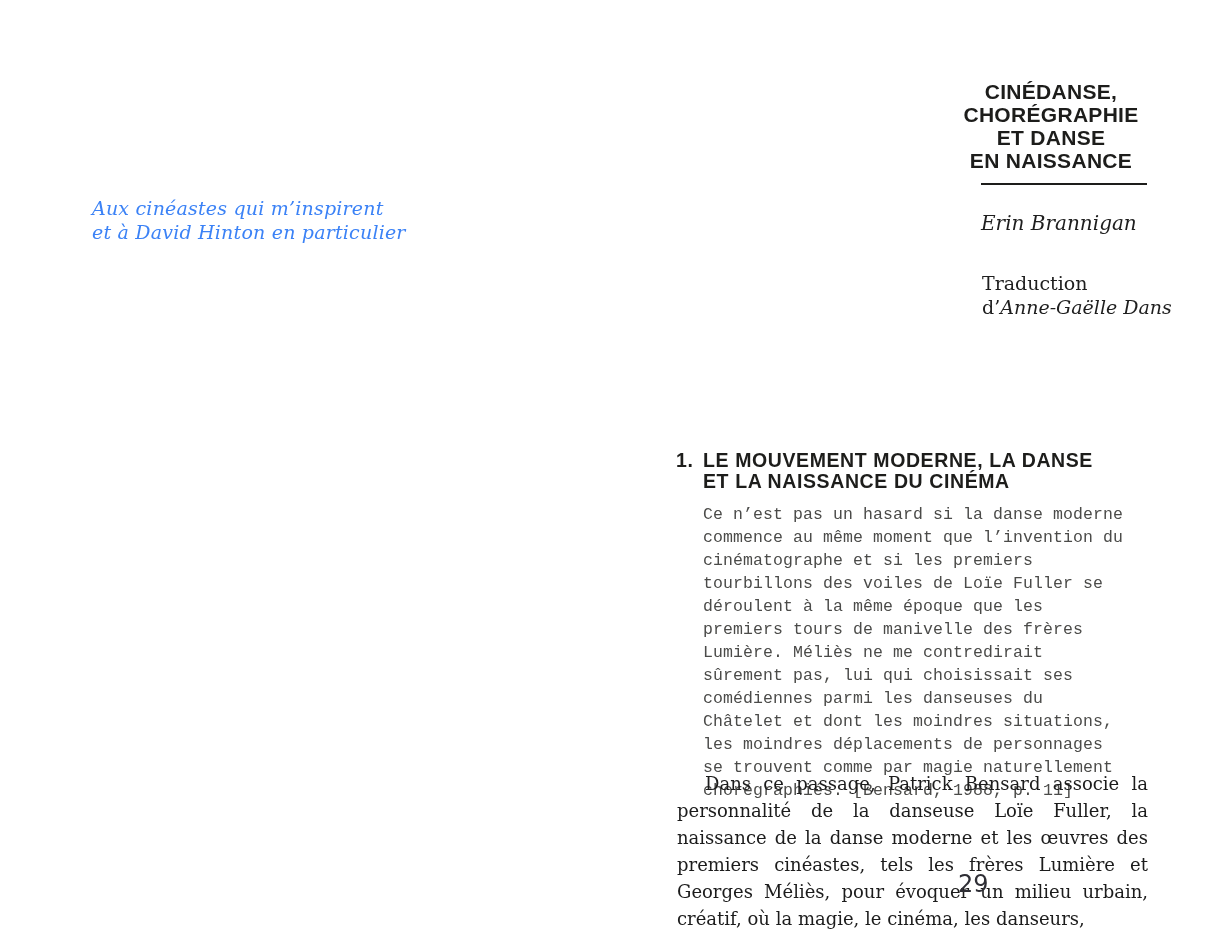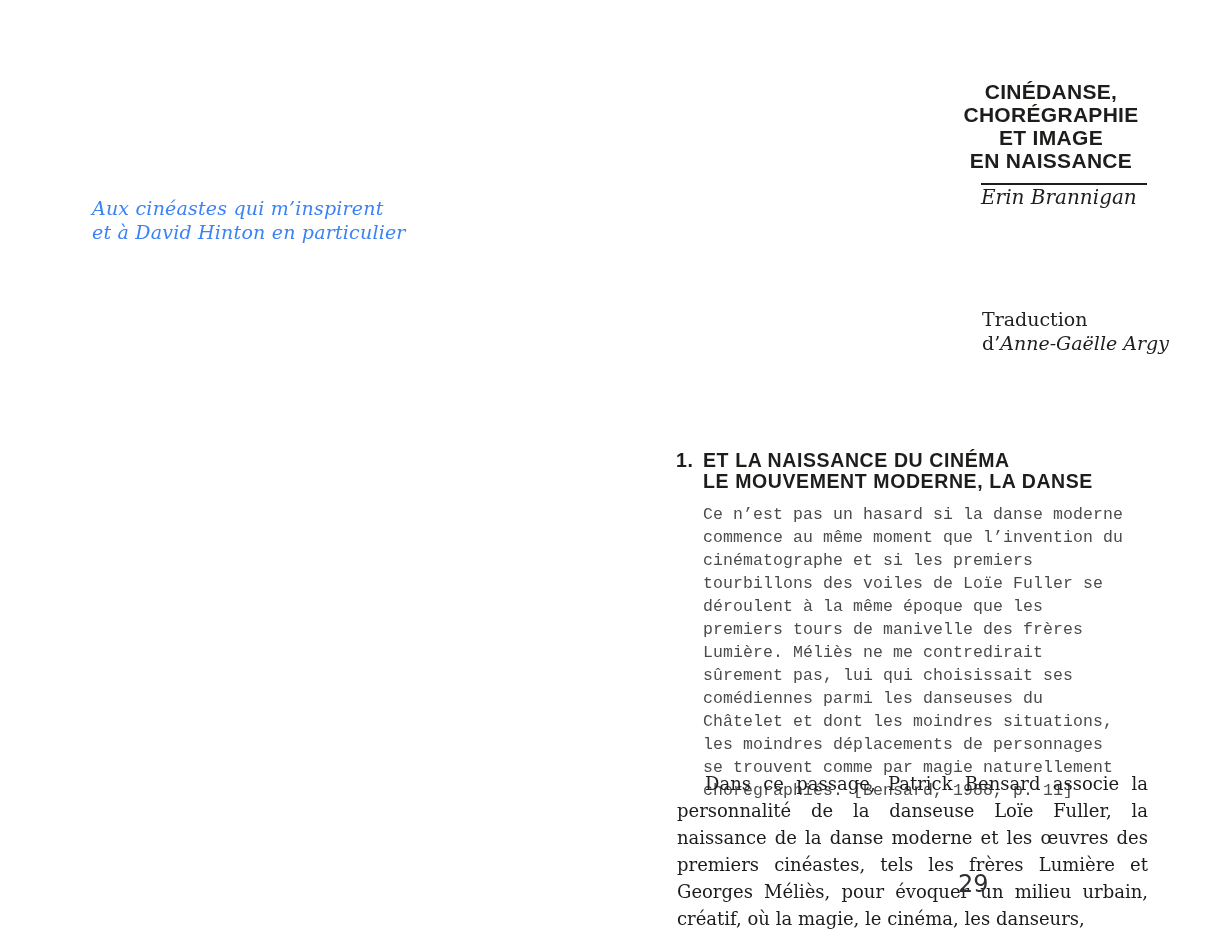--- a/index.html
+++ b/index.html
@@ -58,36 +58,35 @@
   }
   .title-rule {
     margin-left: 28px;
     margin-top: 11px;
     width: 166px;
     height: 2px;
     background: #1d1d1b;
   }
   .book-author {
     margin-left: 28px;
-    margin-top: 0;
+    margin-top: 26px;
     font-family: "DejaVu Serif", serif;
     font-style: italic;
     font-size: 20px;
     color: #1e1e1e;
   }
 
   .translation {
     position: absolute;
     left: 982px;
     top: 271px;
     font-family: "DejaVu Serif", serif;
     font-size: 19px;
     line-height: 24px;
     color: #1e1e1e;
-    margin-top: 36px;
   }
   .translation .name { font-style: italic; }
 
   
   .section-heading {
     position: absolute;
     left: 676px;
     top: 450px;
     display: flex;
     font-family: "Liberation Sans", sans-serif;
@@ -146,37 +145,37 @@
 
   <div class="dedication">
     <div>Aux cinéastes qui m’inspirent</div>
     <div>et à David Hinton en particulier</div>
   </div>
 
   <div class="title-block">
     <div class="book-title">
       <div>CINÉDANSE,</div>
       <div>CHORÉGRAPHIE</div>
-      <div>ET IMAGE</div>
+      <div>ET DANSE</div>
       <div>EN NAISSANCE</div>
     </div>
     <div class="title-rule"></div>
     <div class="book-author">Erin Brannigan</div>
   </div>
 
   <div class="translation">
     <div>Traduction</div>
-    <div><span>d’</span><span class="name">Anne-Gaëlle Argy</span></div>
+    <div><span>d’</span><span class="name">Anne-Gaëlle Dans</span></div>
   </div>
 
   <div class="section-heading">
     <span class="section-number">1.</span>
     <span>
+      <div>LE MOUVEMENT MODERNE, LA DANSE</div>
       <div>ET LA NAISSANCE DU CINÉMA</div>
-      <div>LE MOUVEMENT MODERNE, LA DANSE</div>
     </span>
   </div>
 
   <div class="quote">Ce n’est pas un hasard si la danse moderne commence au même moment que l’invention du cinématographe et si les premiers tourbillons des voiles de Loïe Fuller se déroulent à la même époque que les premiers tours de manivelle des frères Lumière. Méliès ne me contredirait sûrement pas, lui qui choisissait ses comédiennes parmi les danseuses du Châtelet et dont les moindres situations, les moindres déplacements de personnages se trouvent comme par magie naturellement chorégraphiés. [Bensard, 1988, p. 11]</div>
 
   <div class="body-paragraph">Dans ce passage, Patrick Bensard associe la personnalité de la danseuse Loïe Fuller, la naissance de la danse moderne et les œuvres des premiers cinéastes, tels les frères Lumière et Georges Méliès, pour évoquer un milieu urbain, créatif, où la magie, le cinéma, les danseurs,</div>
 
   <div class="page-number">29</div>
 
 </div>

